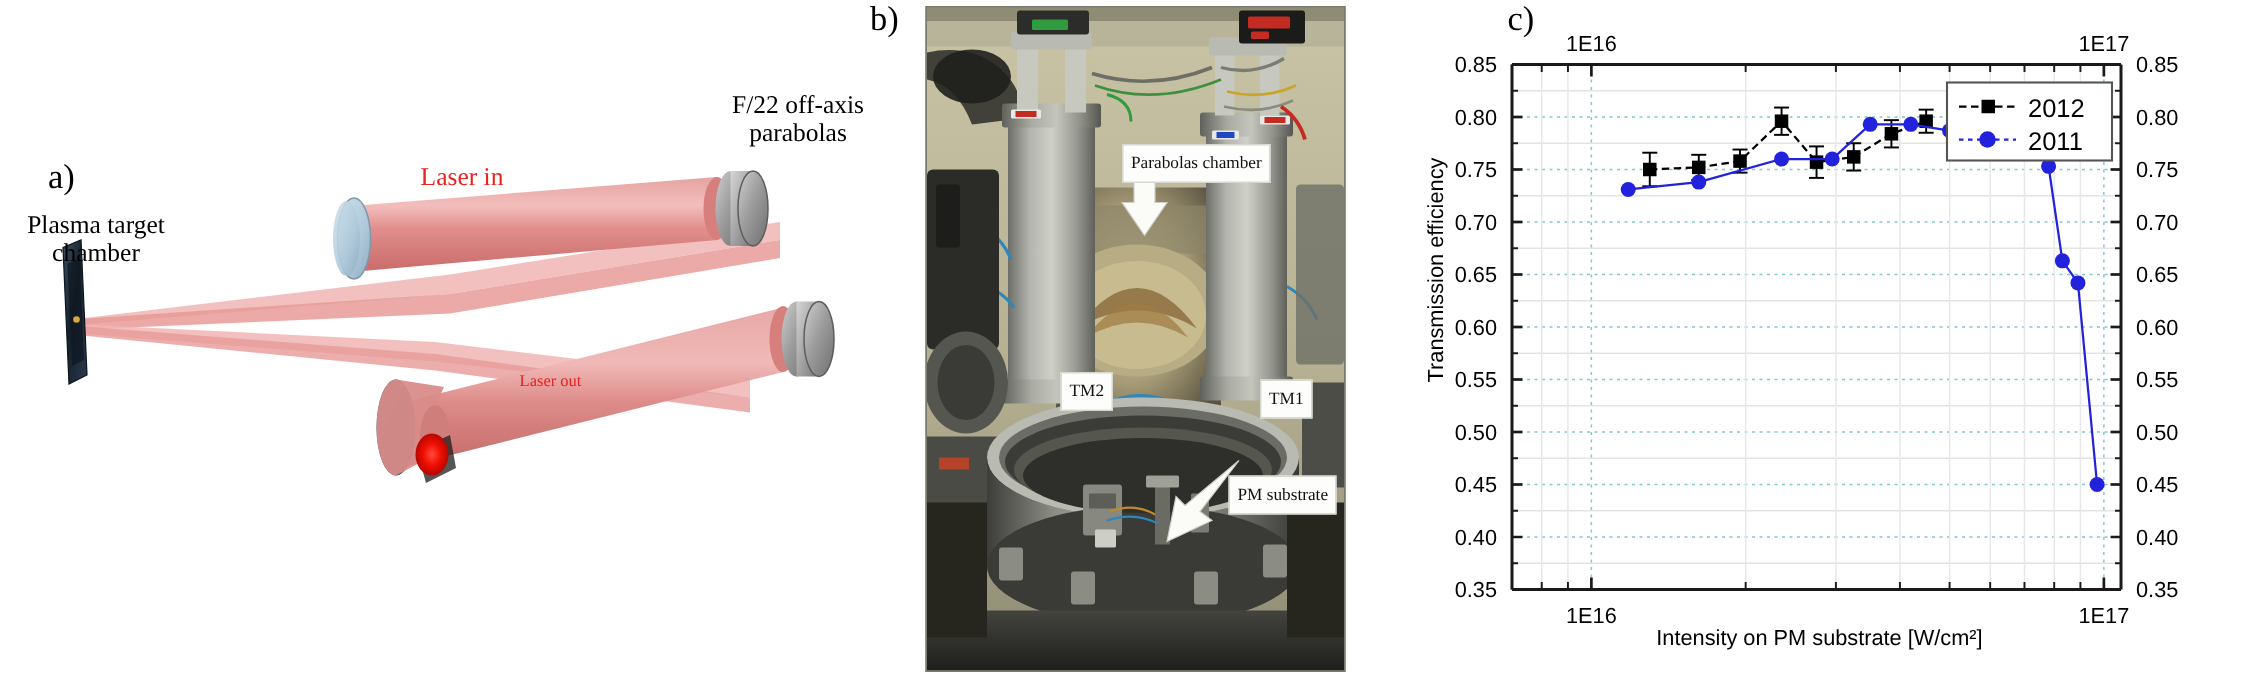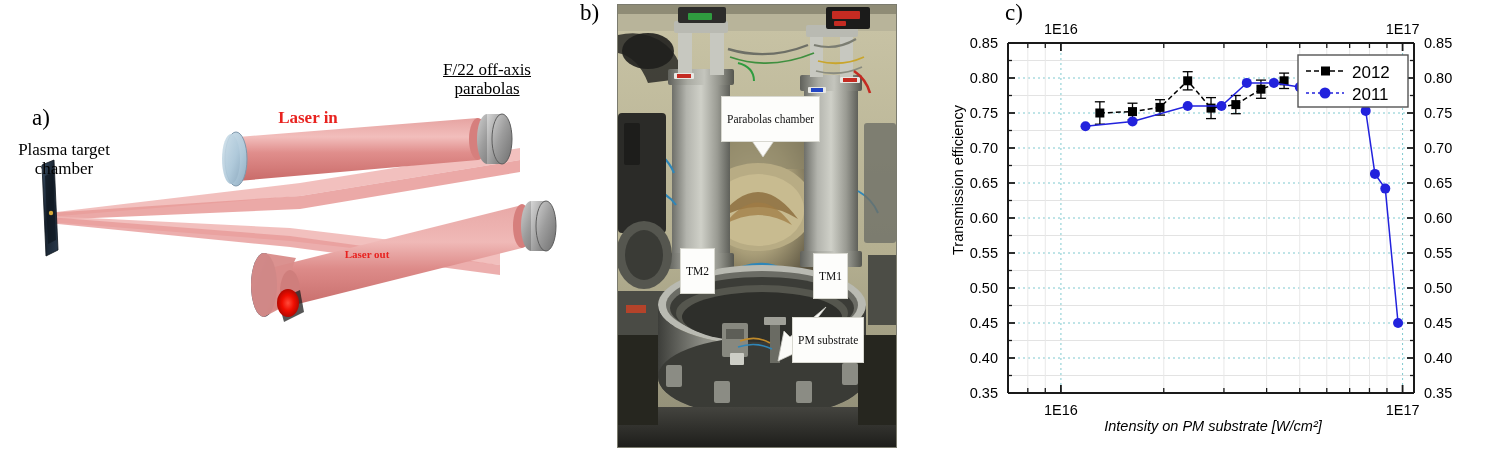--- a/index.html
+++ b/index.html
@@ -5,38 +5,38 @@
   html,body{margin:0;padding:0;background:#ffffff;}
   body{width:1506px;height:453px;font-family:"Liberation Sans",sans-serif;overflow:hidden;}
   .figure{position:relative;width:1506px;height:453px;background:#fff;}
 
   
   .panel-label{position:absolute;font-family:"Liberation Serif",serif;font-size:23px;color:#000;}
 
   
   #panel-a{position:absolute;left:0;top:0;width:600px;height:453px;}
   #panel-a .lbl{position:absolute;font-family:"Liberation Serif",serif;color:#000;text-align:center;line-height:1.12;}
-  #panel-a .red{color:#e8221f;font-weight:bold;}
+  #panel-a .red{color:#e8221f;}
   #schematic-svg{position:absolute;left:0;top:0;}
 
   
   #panel-b{position:absolute;left:617px;top:4px;width:280px;height:444px;}
   #photo-frame{position:absolute;left:0;top:0;width:280px;height:444px;border:1px solid #7b7b6e;box-sizing:border-box;overflow:hidden;background:#6d6a5d;}
   #photo-svg{position:absolute;left:0;top:0;}
   .photo-callout{position:absolute;background:#fdfdfb;border:1px solid #d8d8d0;
     font-family:"Liberation Serif",serif;font-size:11.5px;color:#111;
-    padding:16px 5px;white-space:nowrap;}
+    padding:6px 5px;white-space:nowrap;margin-left:27px;}
 
   
   #panel-c{position:absolute;left:920px;top:0;width:586px;height:453px;}
   #chart-svg{position:absolute;left:0;top:0;}
   .ylabel-rot{position:absolute;left:-57px;top:172px;width:190px;
     transform:rotate(-90deg);transform-origin:50% 50%;
     text-align:center;font-size:14.5px;color:#000;}
-  #xlabel{position:absolute;left:0;top:418px;width:586px;text-align:center;font-size:14.5px;color:#000;font-style:italic;}
+  #xlabel{position:absolute;left:0;top:418px;width:586px;text-align:center;font-size:14.5px;color:#000;}
 </style>
 </head>
 <body>
 
 <div class="figure">
 
   <div id="panel-a">
 
     <svg id="schematic-svg" width="600" height="453" viewBox="0 0 600 453">
       <defs>
@@ -126,21 +126,21 @@
 
       <g>
         <polygon points="42,165 54,160 58,250 46,256" fill="url(#tgtGrad)" stroke="#0c141c" stroke-width="0.8"></polygon>
         <polygon points="45,176 53,172 56,240 48,244" fill="#0e1720" opacity="0.7"></polygon>
         <circle cx="51" cy="213" r="2.2" fill="#d6a93a"></circle>
       </g>
     </svg>
 
     <div class="panel-label" style="left:32px;top:105px;">a)</div>
 
-    <div class="lbl" style="left:407px;top:60px;width:160px;font-size:17px;text-decoration:underline;">
+    <div class="lbl" style="left:452px;top:60px;width:160px;font-size:17px;">
       <span>F/22 off-axis</span><br>
       <span>parabolas</span>
     </div>
 
     <div class="lbl" style="left:-2px;top:140px;width:132px;font-size:17px;">
       <span>Plasma target</span><br>
       <span>chamber</span>
     </div>
 
     <div class="lbl red" style="left:248px;top:108px;width:120px;font-size:17px;">Laser in</div>

